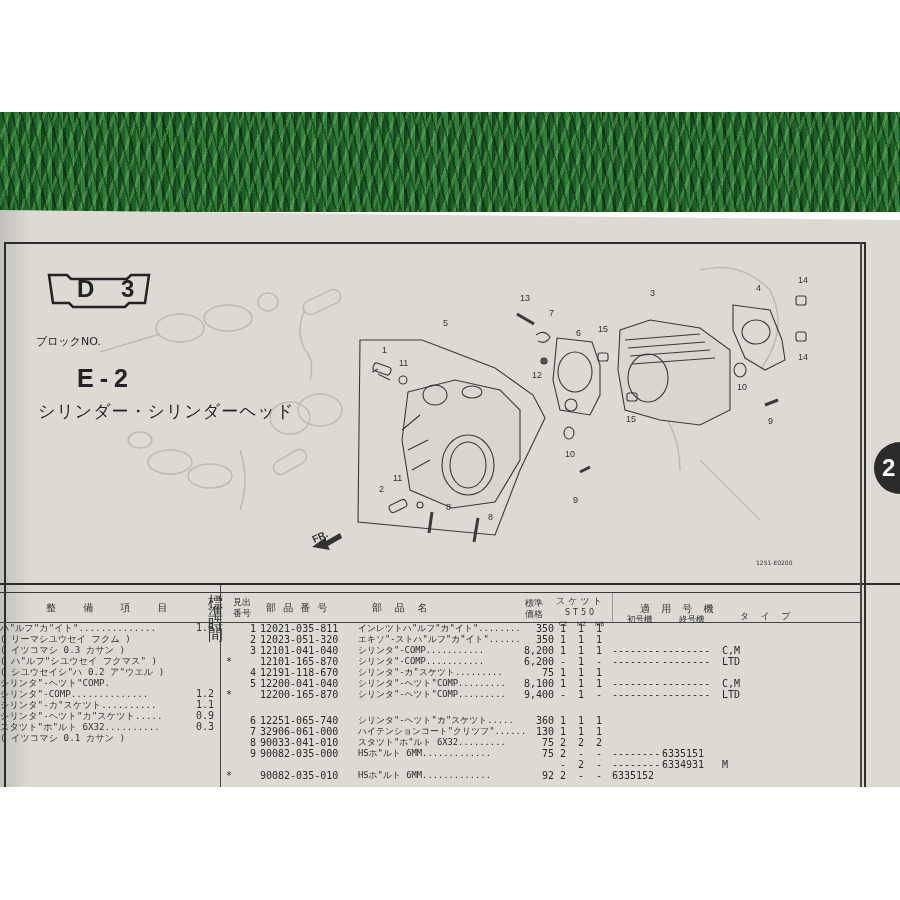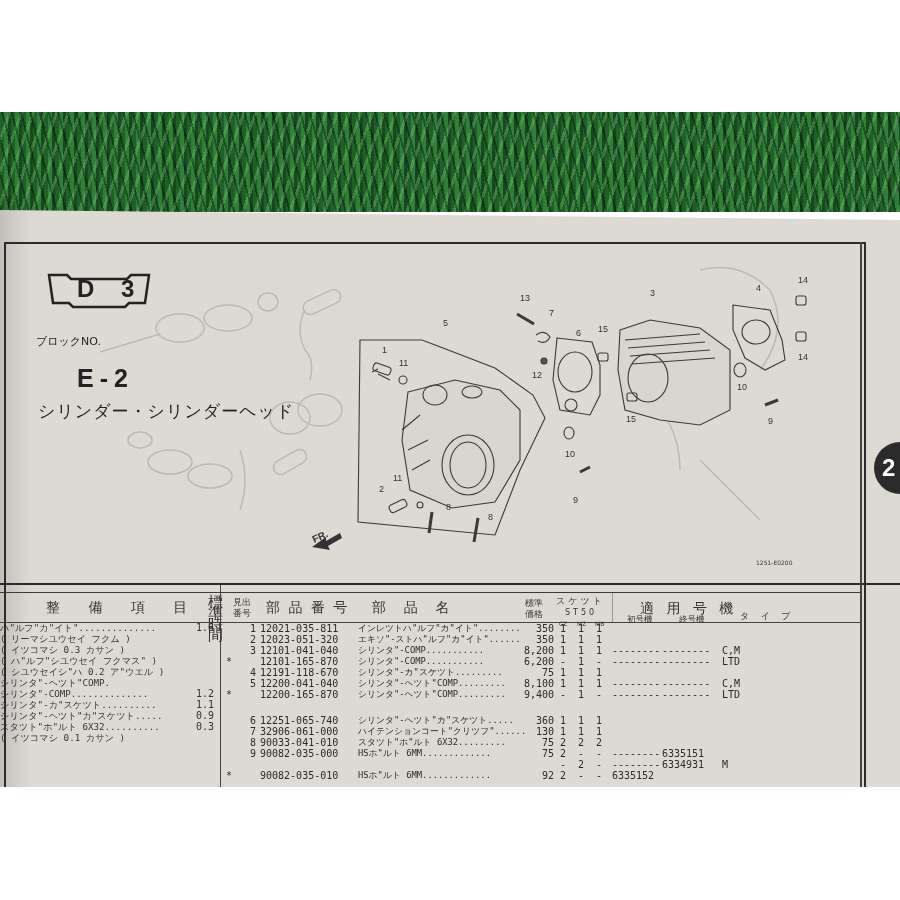--- a/index.html
+++ b/index.html
@@ -26,21 +26,21 @@
   .label-block-no { position:absolute; left:36px; top:334px; font-size:11px; color:#222; }
   .block-code { position:absolute; left:77px; top:364px; font:bold 25px "Liberation Sans", sans-serif; color:#222; letter-spacing:6px; }
   .section-title { position:absolute; left:38px; top:400px; font-size:17px; color:#222; letter-spacing:1px; }
   .fig-code { position:absolute; left:756px; top:559px; font-size:6px; color:#333; }
   .fr-arrow { position:absolute; left:312px; top:531px; font:bold 10px "Liberation Sans", sans-serif; color:#333; transform:rotate(-25deg); }
   .side-tab { position:absolute; left:874px; top:442px; width:52px; height:52px; border-radius:50%; background:#2b2b2b; color:#fff; font:bold 24px "Liberation Sans", sans-serif; line-height:52px; text-indent:8px; }
 
   .callout { position:absolute; font-size:9px; color:#333; font-family:"Liberation Sans", sans-serif; }
 
   .mono { font-family:"DejaVu Sans Mono", monospace; }
-  .hdr { position:absolute; font-size:14px; color:#333; line-height:11px; }
+  .hdr { position:absolute; font-size:10px; color:#333; line-height:11px; }
   .maint-row { position:absolute; left:0px; width:218px; font-size:9.2px; line-height:10.7px; color:#333; white-space:pre; }
   .time-val { position:absolute; left:190px; width:24px; text-align:right; font-size:10px; color:#333; }
   .vsep { position:absolute; width:1px; background:#444; }
 
   .prow { position:absolute; left:226px; height:11px; font-size:10px; line-height:11px; color:#2a2a2a; white-space:pre; }
   .prow span { position:absolute; top:0; }
   .c-star { left:0; width:12px; }
   .c-ref { left:14px; width:16px; text-align:right; }
   .c-pn { left:34px; }
   .c-name { left:132px; font-size:8.8px; }

